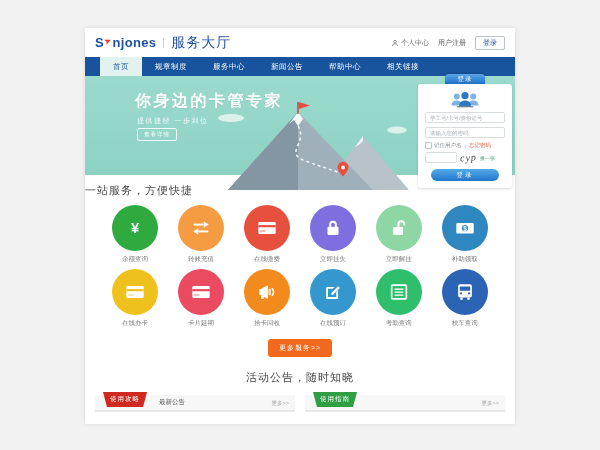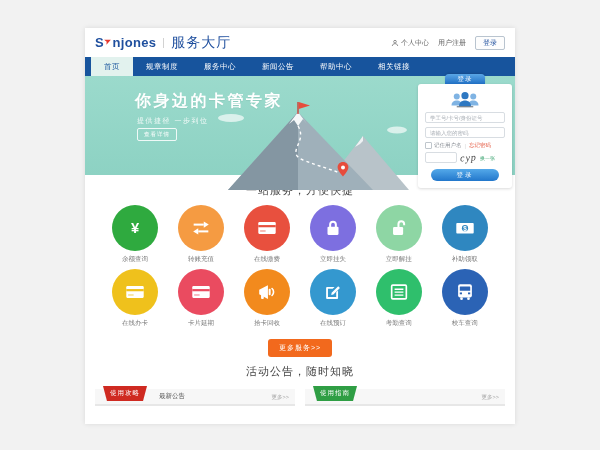--- a/index.html
+++ b/index.html
@@ -16,21 +16,21 @@
   .logo{display:flex;align-items:center;}
   .logo-txt{font-size:13px;font-weight:bold;color:#1f4f9e;letter-spacing:.3px;}
   .logo-arrow{display:inline-block;color:#e8392e;font-size:9px;transform:rotate(-24deg);margin:0 0.5px 3px;}
   .logo-div{color:#c9c9c9;font-size:10px;margin:0 6px;font-weight:normal;}
   .logo-sub{font-size:14px;color:#1f4f9e;letter-spacing:1px;}
   .hdr-right{margin-left:auto;display:flex;align-items:center;gap:9px;}
   .hdr-link{font-size:7px;color:#666;display:flex;align-items:center;gap:2px;cursor:pointer;}
   .hdr-btn{font-size:7px;color:#1f4f9e;border:1px solid #b9c4cf;border-radius:2px;padding:1px 7px;background:#fdfdfd;cursor:pointer;}
 
   
-  .nav{height:19px;background:#17549d;display:flex;padding-left:6px;}
+  .nav{height:19px;background:#17549d;display:flex;padding-left:15px;}
   .nav-item{padding:0 13px;line-height:19px;color:#fff;font-size:7.5px;letter-spacing:.5px;cursor:pointer;}
   .nav-item.active{background:#e2f2ee;color:#17549d;}
 
   
   .hero{position:relative;height:99px;background:linear-gradient(#9bdacc,#8dd2c3);}
   .hero-title{position:absolute;left:50px;top:15px;font-size:16px;color:#fff;letter-spacing:2.5px;font-weight:bold;text-shadow:0 1px 1px rgba(0,0,0,.06);}
   .hero-sub{position:absolute;left:52px;top:40px;font-size:7px;color:rgba(255,255,255,.88);letter-spacing:1.5px;}
   .hero-btn{position:absolute;left:52px;top:52px;font-size:5.5px;color:#fff;border:1px solid rgba(255,255,255,.85);border-radius:2px;padding:2px 6px;letter-spacing:1px;cursor:pointer;}
   .mountains{position:absolute;left:118px;top:26px;}
 
@@ -45,29 +45,29 @@
   .cbx{width:5px;height:5px;border:1px solid #bfc6cc;border-radius:1px;margin-right:2px;cursor:pointer;}
   .sep{color:#d5d5d5;margin:0 3px;}
   .forgot{color:#e4573f;cursor:pointer;}
   .cap-row{display:flex;align-items:center;gap:3px;margin-bottom:2px;}
   .cap-row input{width:32px;margin:0;flex:none;}
   .cap-img{font-family:"Liberation Serif","DejaVu Serif",serif;font-style:italic;font-size:10px;color:#4a4a4a;letter-spacing:1px;transform:rotate(-4deg);cursor:pointer;}
   .cap-refresh{font-size:5px;color:#34a06b;cursor:pointer;}
   .login-submit{width:68px;height:12px;margin:6px auto 0;background:linear-gradient(#54a9e9,#2277cb);border-radius:6px;color:#fff;font-size:6.5px;text-align:center;line-height:12px;letter-spacing:2px;cursor:pointer;}
 
   
-  .sec-title{text-align:center;font-size:11px;color:#454545;letter-spacing:1px;padding-top:8px;}
+  .sec-title{text-align:left;font-size:11px;color:#454545;letter-spacing:1px;padding-top:8px;}
   .services-grid{display:flex;flex-wrap:wrap;padding:7px 17px 0;}
   .service-item{width:16.66%;text-align:center;margin-bottom:5px;cursor:pointer;}
   .service-circle{width:46px;height:46px;border-radius:50%;margin:0 auto;display:flex;align-items:center;justify-content:center;}
   .service-label{font-size:6.5px;color:#7b7b7b;margin-top:4px;}
   .more-btn{width:64px;margin:6px auto 0;background:#f2691d;color:#fff;font-size:7px;text-align:center;padding:4px 0;border-radius:3px;letter-spacing:1px;cursor:pointer;}
 
   
-  .ann-title{text-align:center;font-size:11px;color:#454545;letter-spacing:1px;margin-top:7px;}
+  .ann-title{text-align:center;font-size:11px;color:#454545;letter-spacing:1px;margin-top:13px;}
   .panels{display:flex;gap:10px;padding:10px 10px 0;}
   .panel{flex:1;}
   .panel-bar{position:relative;height:15px;background:#f7f7f7;border-bottom:2px solid #e7e7e7;display:flex;align-items:flex-end;}
   .ribbon{position:relative;margin:-3px 0 0 8px;color:#fff;font-size:6.5px;padding:3px 7px 3px;letter-spacing:1px;clip-path:polygon(0 0,100% 0,91% 100%,9% 100%);align-self:flex-start;cursor:pointer;}
   .tab2{font-size:6.5px;color:#555;margin:0 0 3px 12px;cursor:pointer;}
   .more{margin-left:auto;margin-right:6px;margin-bottom:3px;font-size:5.5px;color:#a7a7a7;cursor:pointer;}
 </style>
 </head>
 <body>
 

